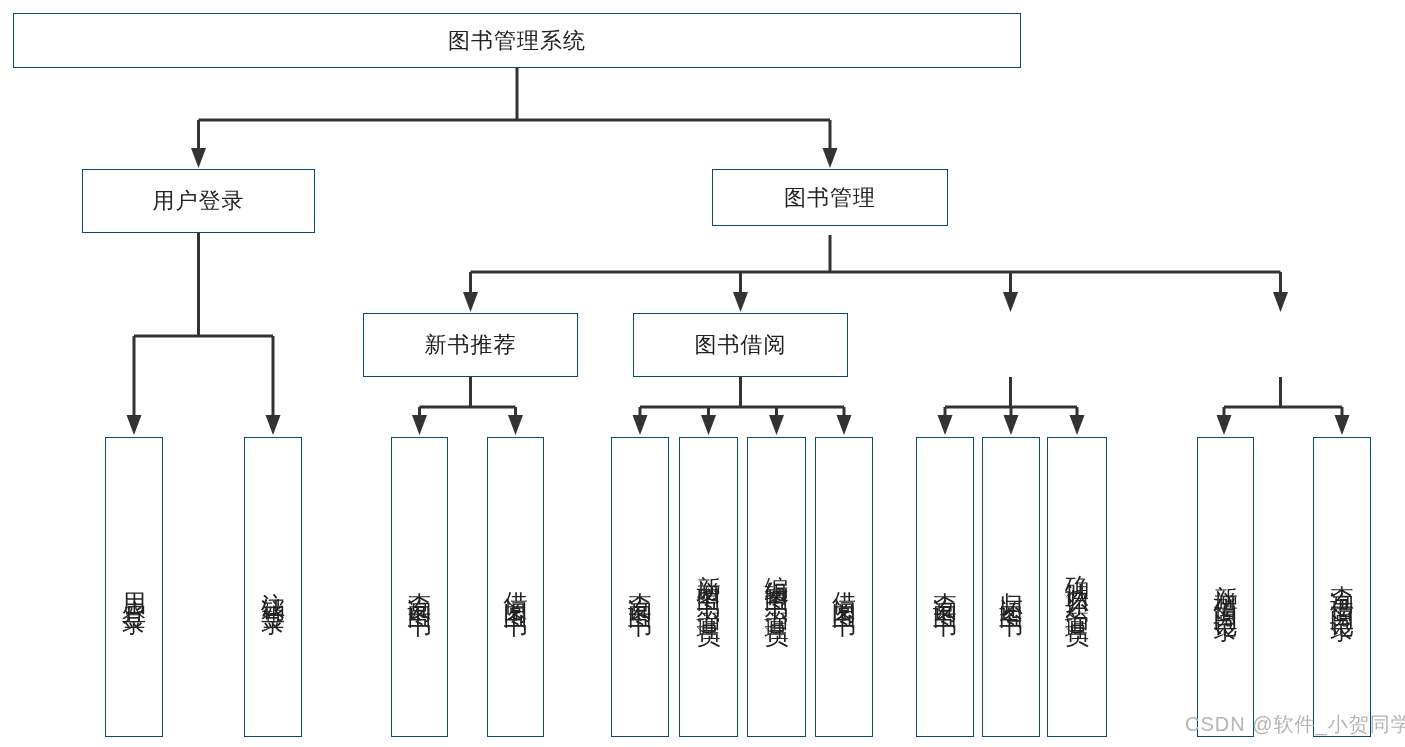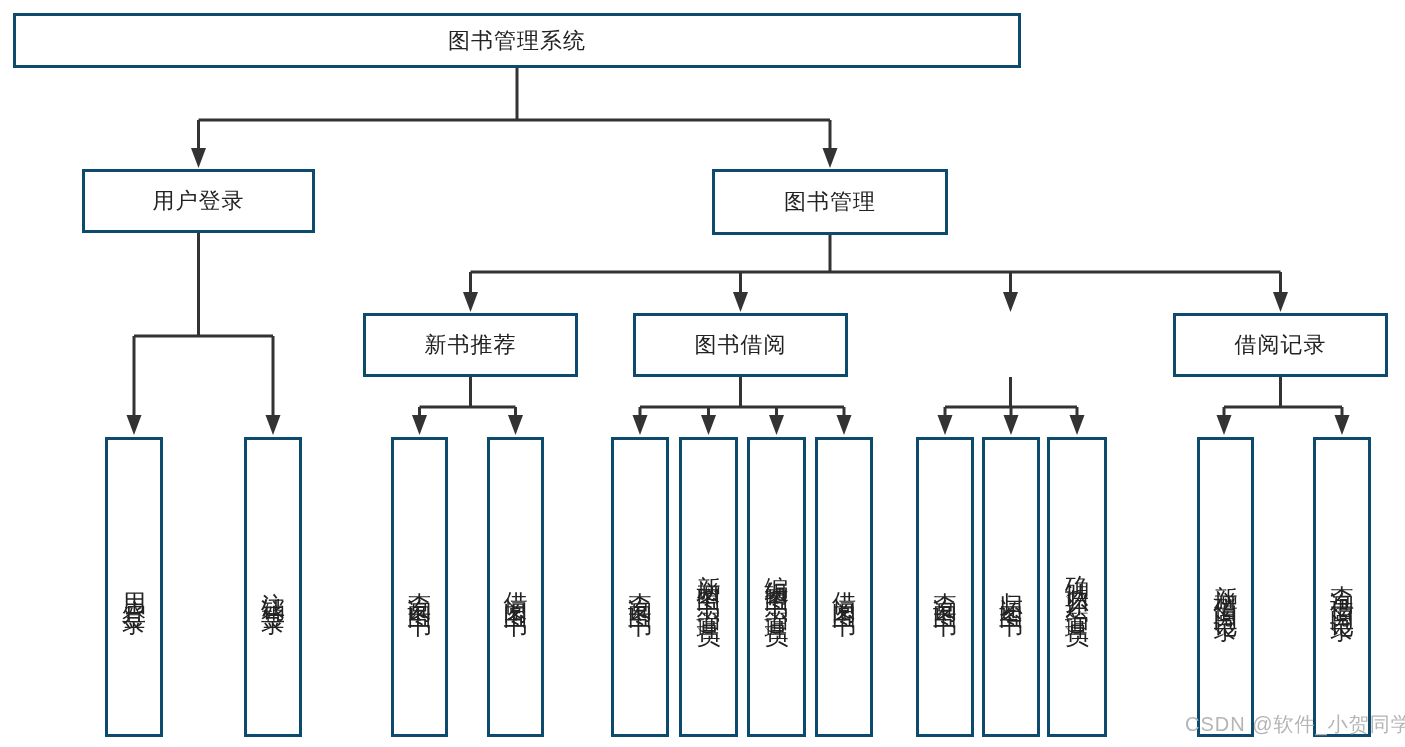--- a/index.html
+++ b/index.html
@@ -8,21 +8,21 @@
     width:1405px;height:747px;
     background:#ffffff;
     font-family:"Liberation Sans", sans-serif;
     overflow:hidden;
   }
   #connectors{position:absolute;left:0;top:0;z-index:0;}
   .box{
     position:absolute;
     box-sizing:border-box;
     background:#ffffff;
-    border:3px solid #0c4a6e;
+    border:1px solid #0c4a6e;
     display:flex;
     align-items:center;
     justify-content:center;
     z-index:1;
     color:#222222;
   }
   .hlabel{
     font-size:22px;
     letter-spacing:1px;
     white-space:nowrap;
@@ -116,32 +116,29 @@
     </g>
   </svg>
 
   <div class="box" style="left:13px;top:13px;width:1008px;height:55px;">
     <span class="hlabel">图书管理系统</span>
   </div>
 
   <div class="box" style="left:82px;top:169px;width:233px;height:64px;">
     <span class="hlabel">用户登录</span>
   </div>
-  <div class="box" style="left:712px;top:169px;width:236px;height:66px;">
+  <div class="box" style="left:712px;top:169px;width:236px;height:57px;">
     <span class="hlabel">图书管理</span>
   </div>
 
   <div class="box" style="left:363px;top:313px;width:215px;height:64px;align-items:center;">
     <span class="hlabel">新书推荐</span>
   </div>
   <div class="box" style="left:633px;top:313px;width:215px;height:64px;">
     <span class="hlabel">图书借阅</span>
-  </div>
-  <div class="box" style="left:1173px;top:313px;width:215px;height:64px;">
-    <span class="hlabel">借阅记录</span>
   </div>
 
   <div class="box" style="left:105px;top:437px;width:58px;height:300px;">
     <span class="vtext">用户登录</span>
   </div>
   <div class="box" style="left:244px;top:437px;width:58px;height:300px;">
     <span class="vtext">注销登录</span>
   </div>
 
   <div class="box" style="left:391px;top:437px;width:57px;height:300px;">

